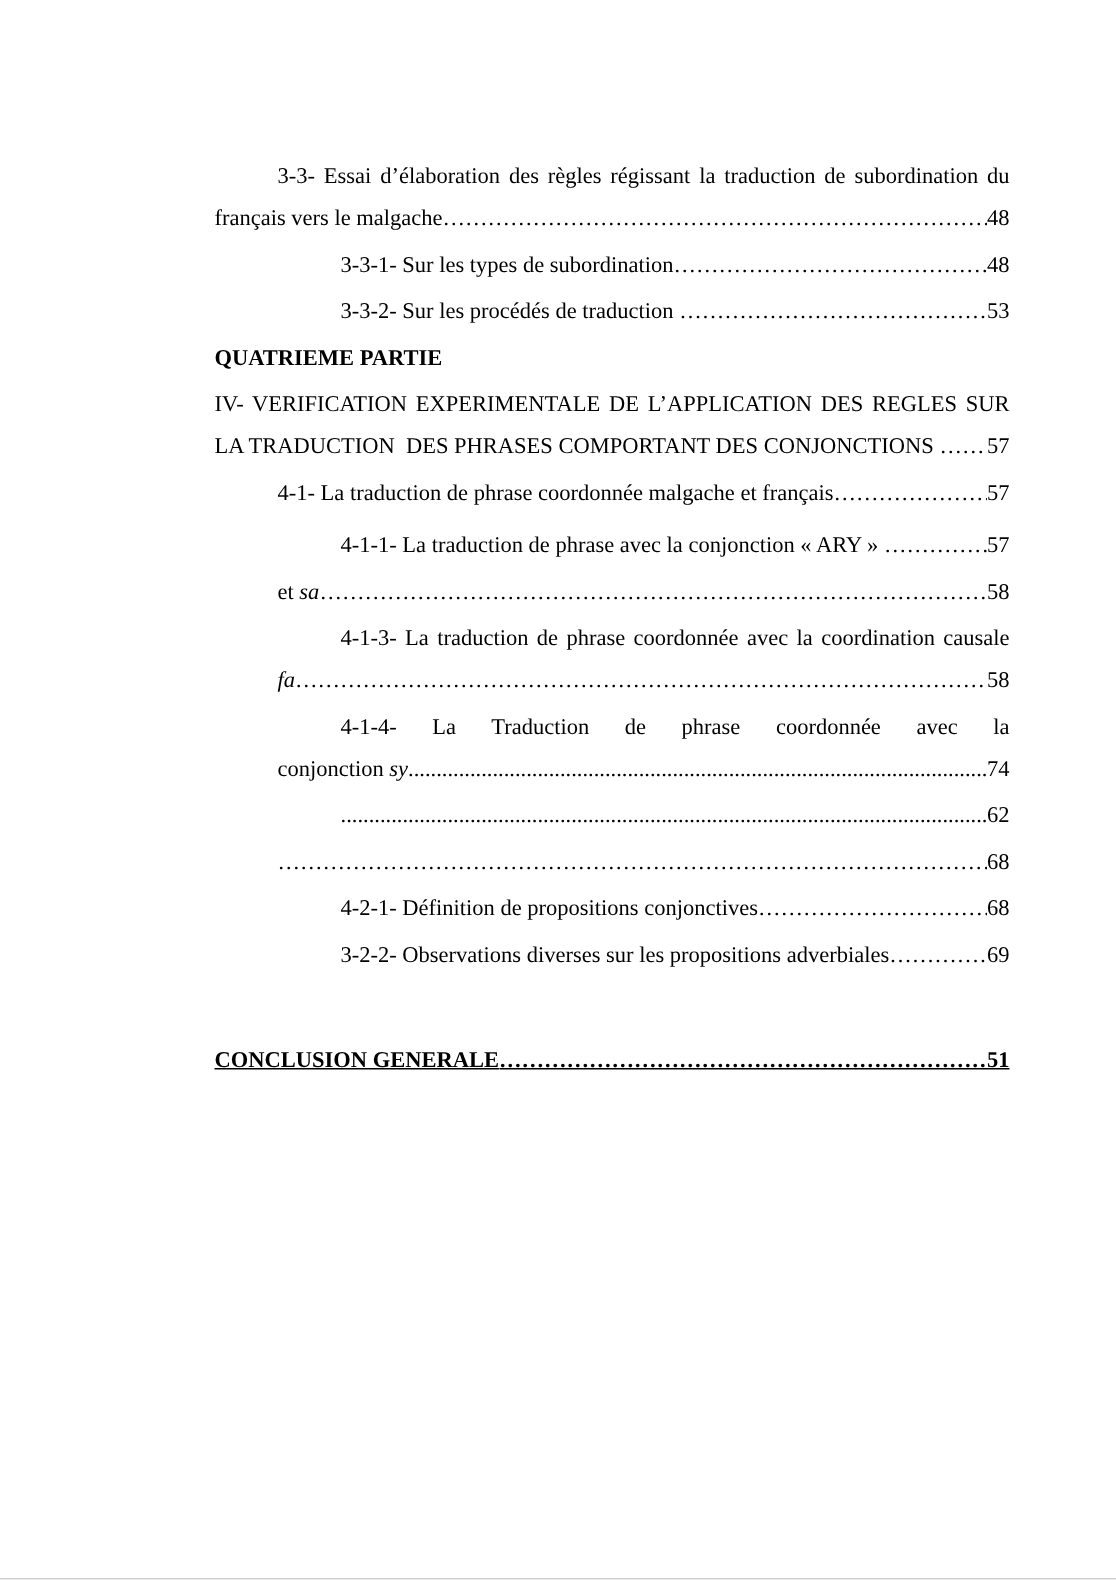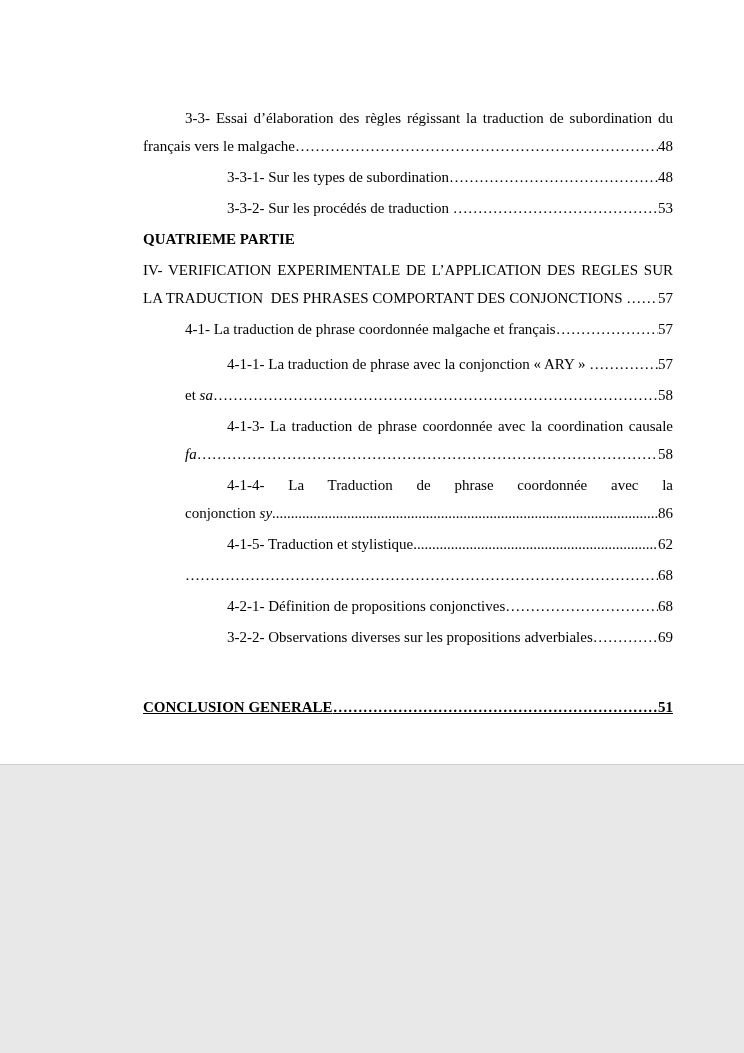--- a/index.html
+++ b/index.html
@@ -1,17 +1,17 @@
 <!DOCTYPE html>
 <html><head>
 <meta charset="utf-8">
 <style>
   html,body{margin:0;padding:0;background:#e8e8e8;}
   .page{
-    width:744px;height:765px;background:#ffffff;margin:0 auto;
+    width:744px;height:1053px;background:#ffffff;margin:0 auto;
     box-sizing:border-box;position:relative;overflow:hidden;
     font-family:"Liberation Serif","DejaVu Serif",serif;
     font-size:15px;color:#000;line-height:28px;
     border-bottom:1px solid #cfcfcf;
     padding-left:24px;
   }
   .content{
     position:absolute;top:104px;left:143px;width:530px;
   }
   .block{margin-bottom:3px;}
@@ -96,26 +96,25 @@
           <span class="num">58</span>
         </div>
     </div>
 
     <div class="block">
       <div class="just ind2"><span>4-1-4- La Traduction de phrase coordonnée avec la</span></div>
       <div class="lead ind1">
           <span class="txt">conjonction </span>
           <span class="txt it">sy</span>
           <span class="leader">........................................................................................................................................................................</span>
-          <span class="num">86</span>
+          <span class="num">74</span>
         </div>
     </div>
 
     <div class="block lead ind2">
-      <span class="txt">4-1-5- Traduction et stylistique</span>
         <span class="leader">........................................................................................................................................................................</span>
         <span class="num">62</span>
     </div>
 
     <div class="block lead ind1">
         <span class="leader">……………………………………………………………………………………………………………………………………………………………………………………</span>
         <span class="num">68</span>
     </div>
 
     <div class="block lead ind2">

